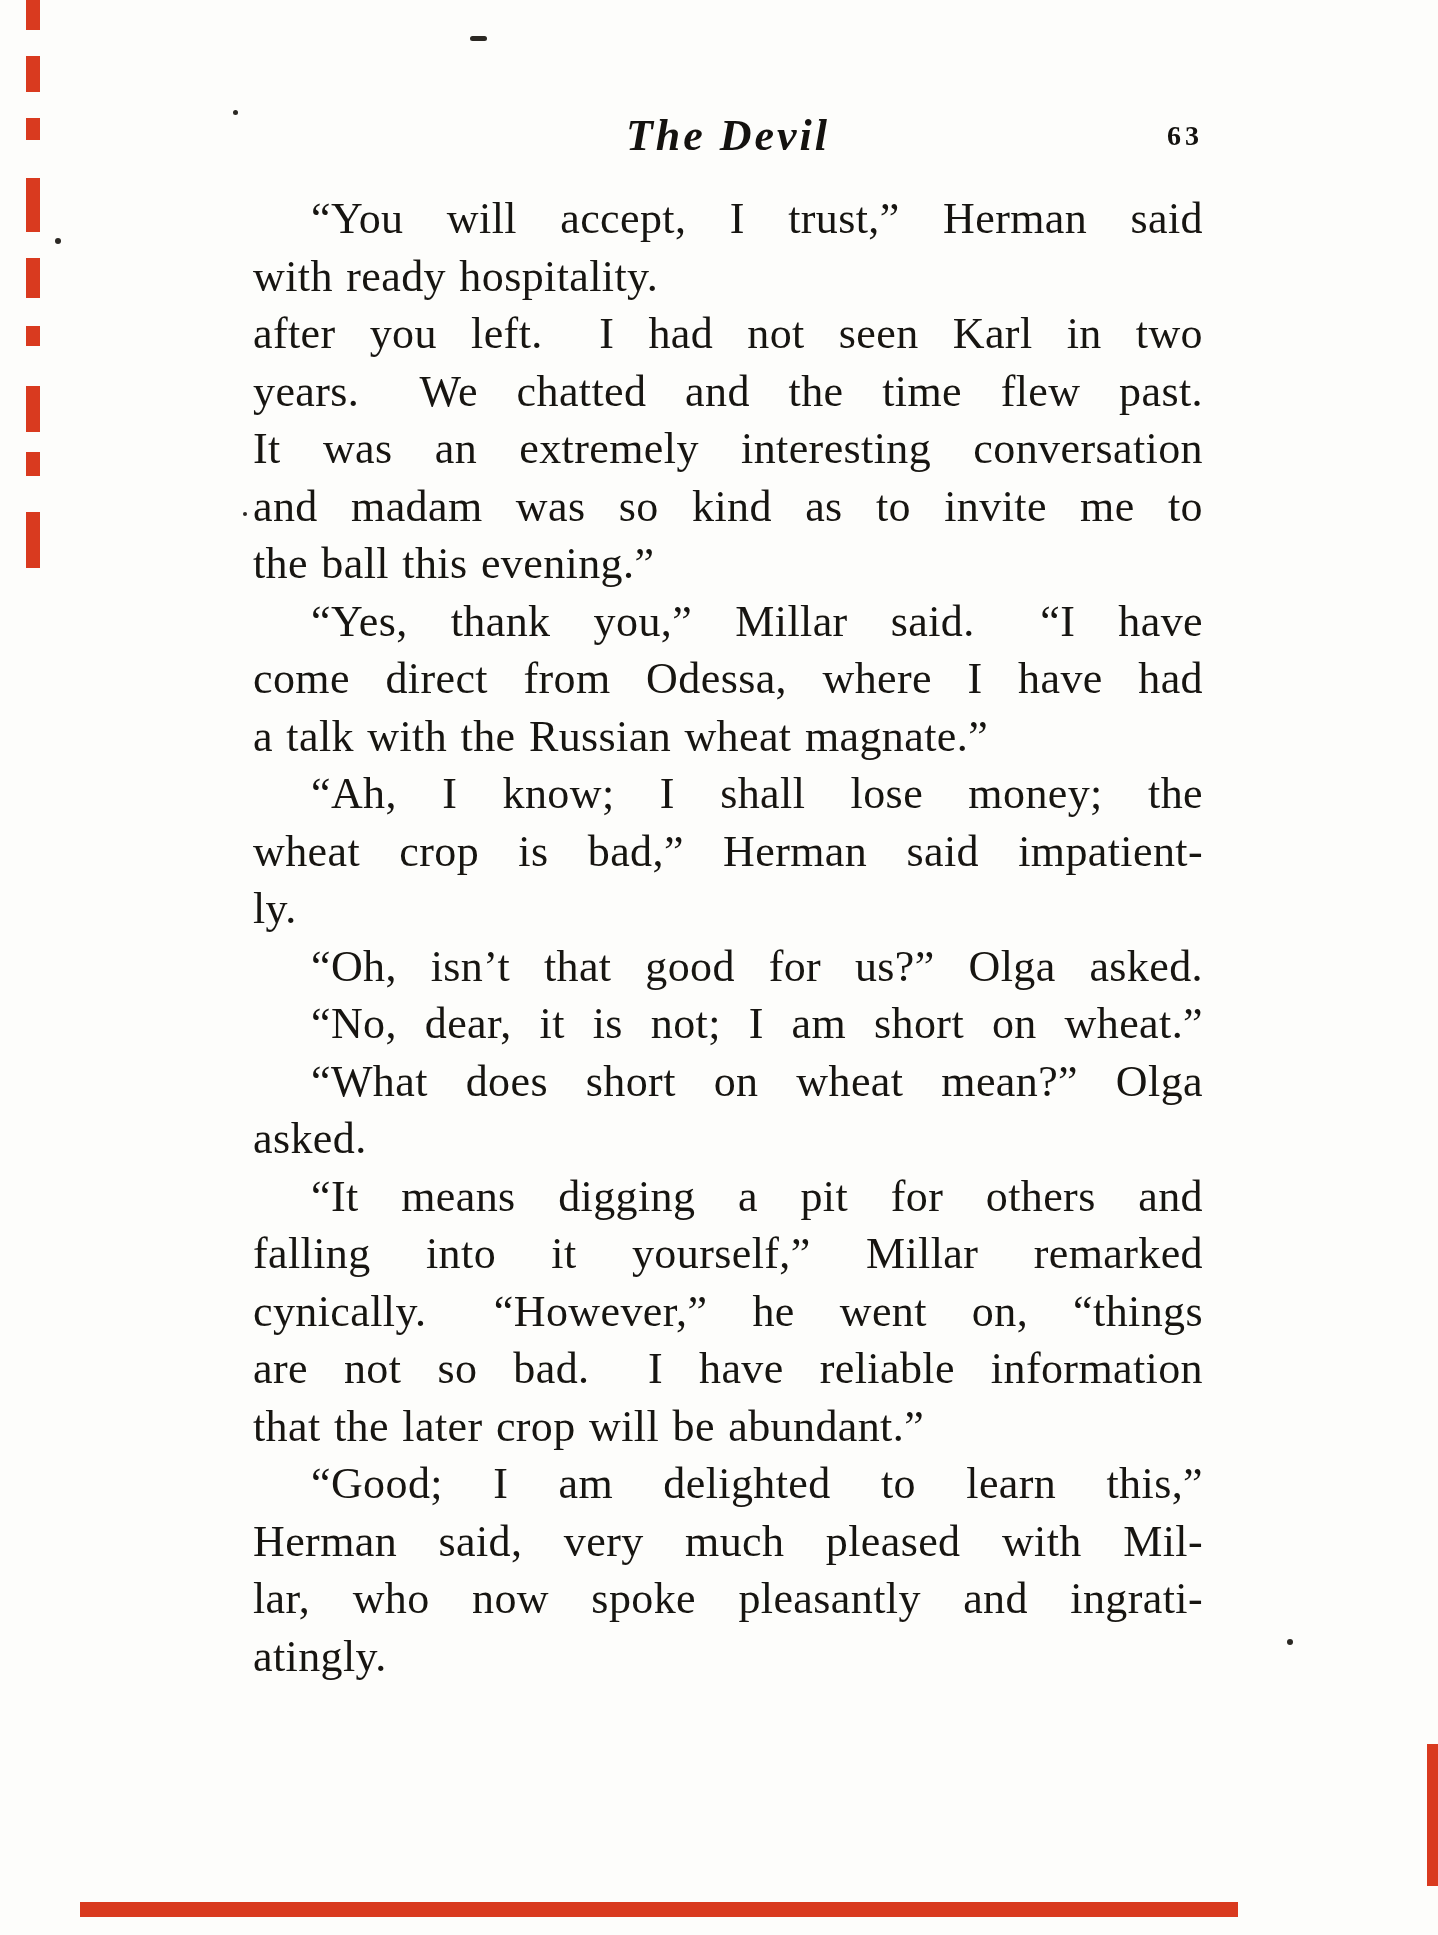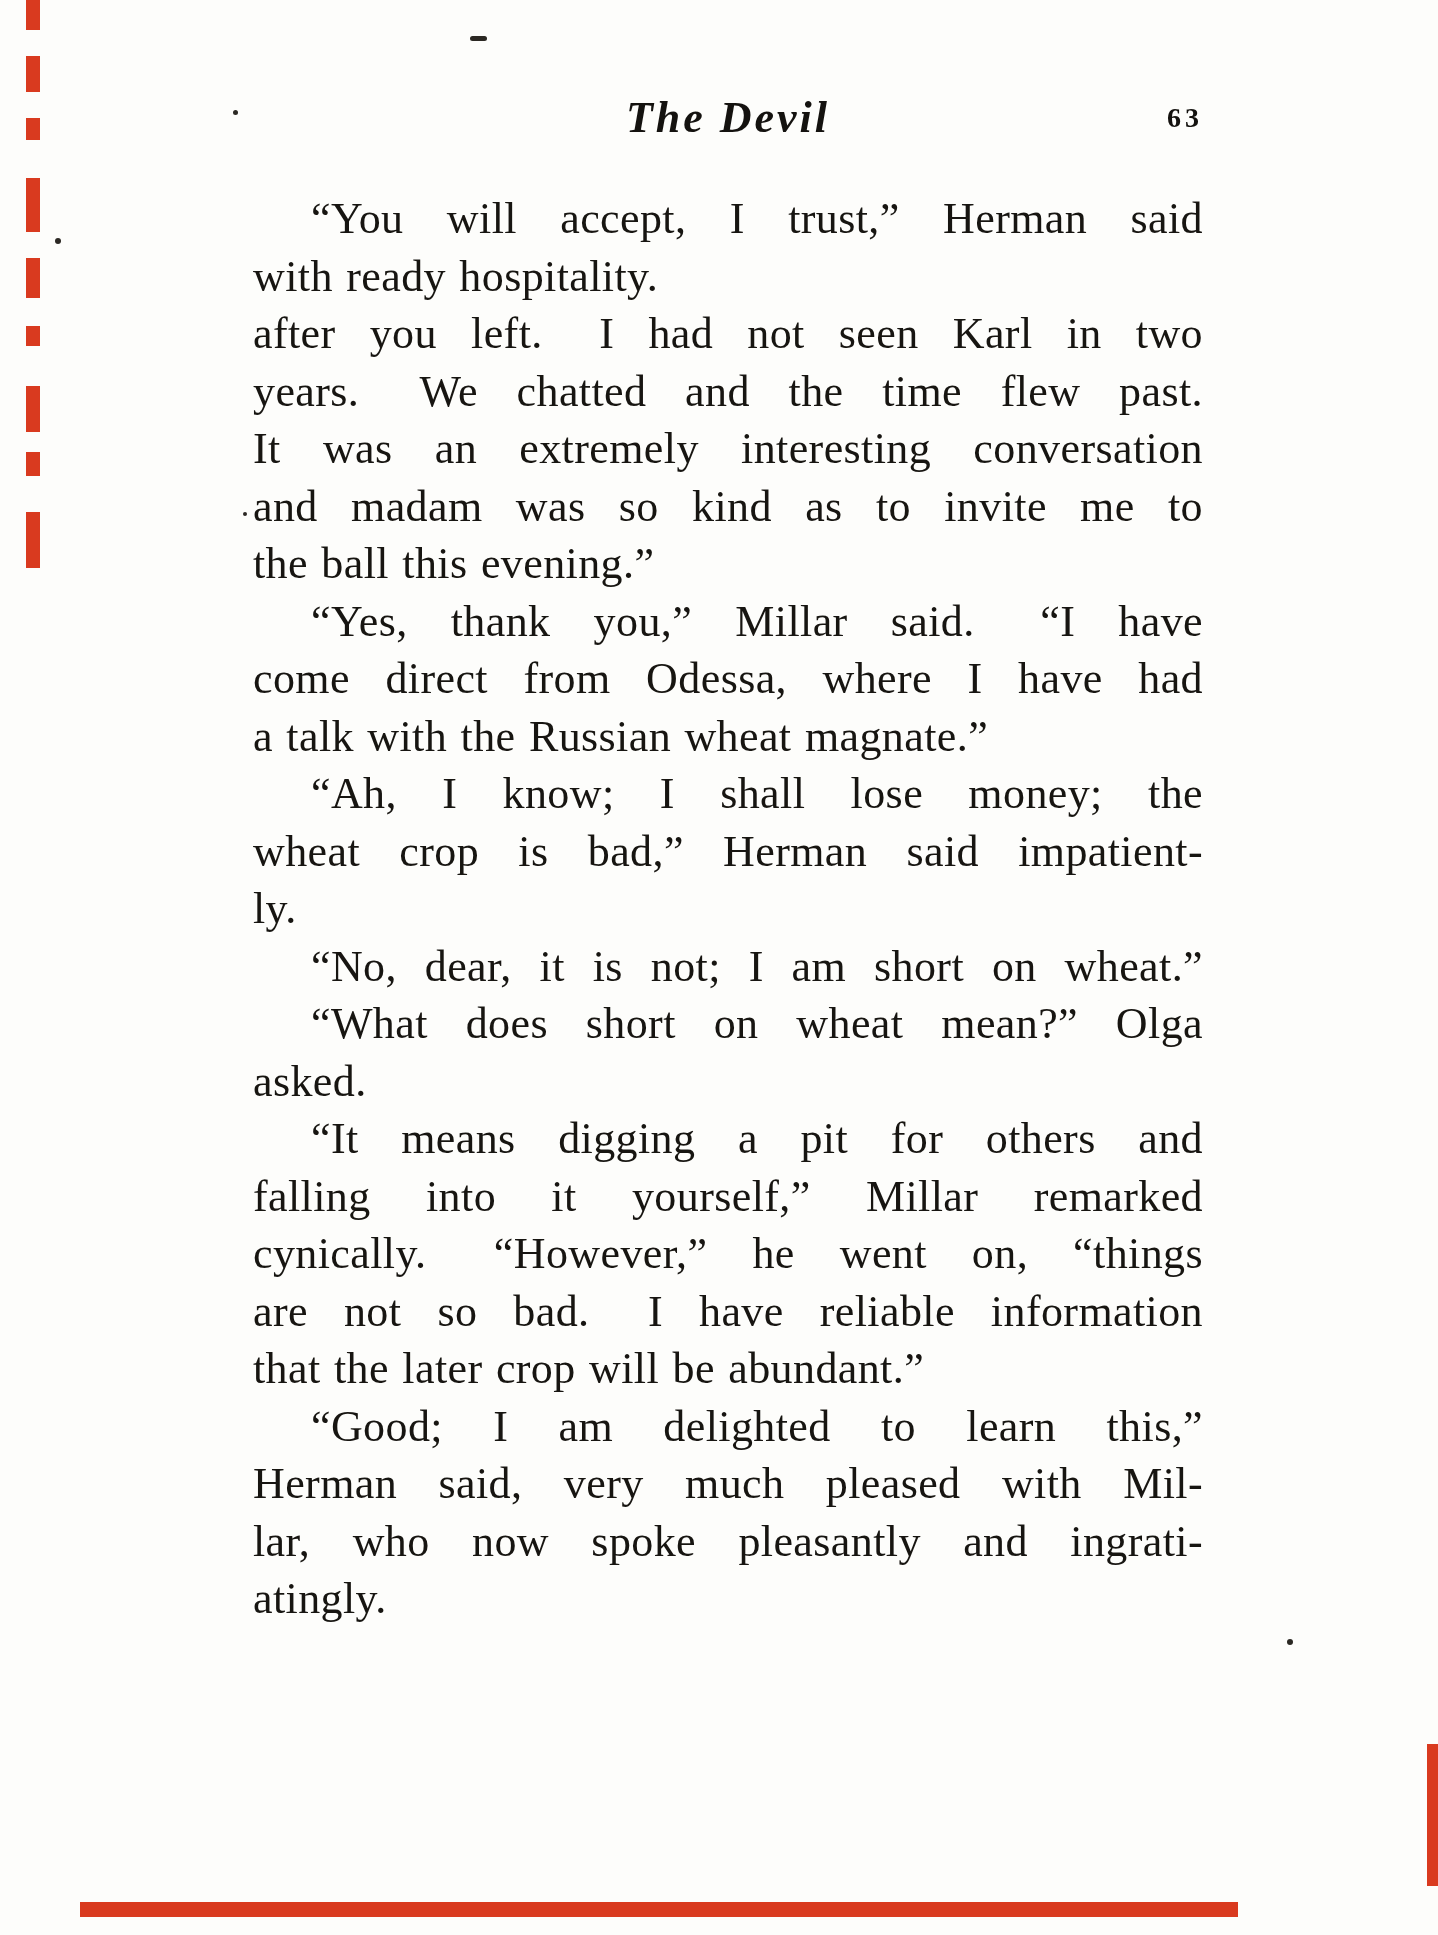--- a/index.html
+++ b/index.html
@@ -8,21 +8,21 @@
     background:#ffffff;
     position:relative;
     overflow:hidden;
     font-family:"Liberation Serif","DejaVu Serif",serif;
   }
   .page {
     position:absolute; left:0; top:0; width:1438px; height:1935px;
     background:#fdfdfb;
   }
   .header {
-    position:absolute; left:253px; top:87px; width:950px; height:62px;
+    position:absolute; left:253px; top:105px; width:950px; height:62px;
   }
   .title {
     display:block; text-align:center;
     font-style:italic; font-weight:700;
     font-size:44px; line-height:62px;
     letter-spacing:3px;
     color:#14120f;
   }
   .folio {
     position:absolute; right:0; top:0;
@@ -72,20 +72,23 @@
         <div class="line">“Yes, thank you,” Millar said.  “I have</div>
         <div class="line">come direct from Odessa, where I have had</div>
         <div class="line end">a talk with the Russian wheat magnate.”</div>
       </div>
       <div class="para indent">
         <div class="line">“Ah, I know; I shall lose money; the</div>
         <div class="line">wheat crop is bad,” Herman said impatient-</div>
         <div class="line end">ly.</div>
       </div>
       <div class="para indent">
+        <div class="line">“Oh, isn’t that good for us?” Olga asked.</div>
+      </div>
+      <div class="para indent">
         <div class="line">“No, dear, it is not; I am short on wheat.”</div>
       </div>
       <div class="para indent">
         <div class="line">“What does short on wheat mean?” Olga</div>
         <div class="line end">asked.</div>
       </div>
       <div class="para indent">
         <div class="line">“It means digging a pit for others and</div>
         <div class="line">falling into it yourself,” Millar remarked</div>
         <div class="line">cynically.  “However,” he went on, “things</div>

